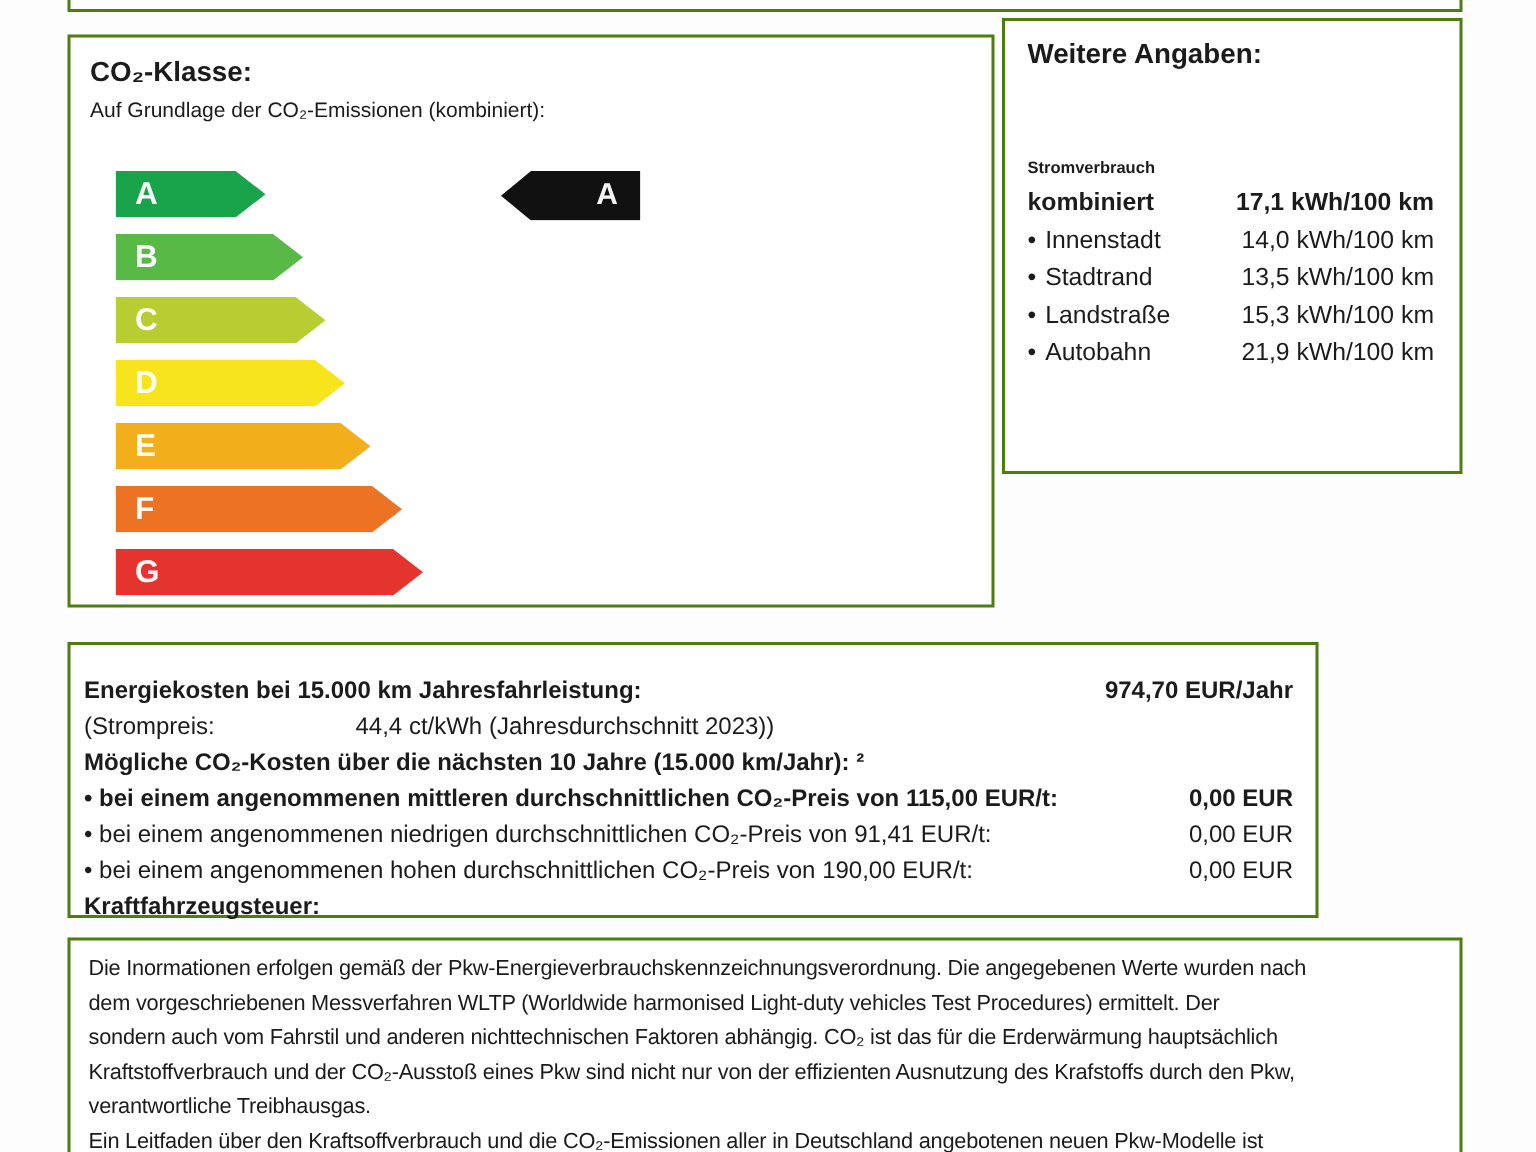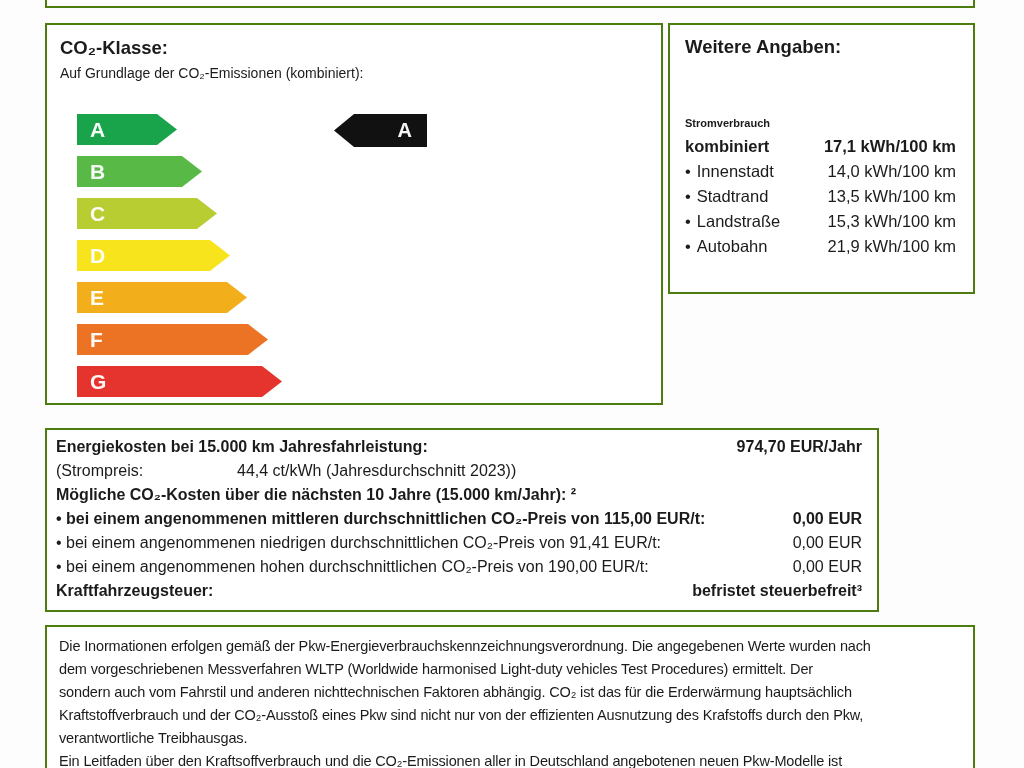--- a/index.html
+++ b/index.html
@@ -48,38 +48,38 @@
   }
   .rating-arrow {
     position: absolute; left: 287px; top: 89px;
     width: 93px; height: 33px;
     clip-path: polygon(100% 0, 20px 0, 0 50%, 20px 100%, 100% 100%);
     display: flex; align-items: center; justify-content: flex-end;
   }
   .rating-arrow .arrow-letter { padding-left: 0; padding-right: 15px; font-size: 20px; }
 
   
-  .details-box { left: 668px; top: 23px; width: 307px; height: 271px; }
+  .details-box { left: 668px; top: 12px; width: 307px; height: 304px; }
   .details-box .box-title {
     margin: 9px 0 0 15px;
     font-size: 18.5px; font-weight: bold; line-height: 25px;
   }
   .details-box .section-heading {
     margin: 53px 0 0 15px;
     font-size: 11px; font-weight: bold; line-height: 22px;
   }
   .d-rows { margin: 0 17px 0 15px; }
   .d-row { display: flex; justify-content: space-between; font-size: 16.5px; line-height: 25px; }
   .d-row .d-label { white-space: nowrap; }
   .d-row .d-value { white-space: nowrap; text-align: right; }
   .d-row.bold { font-weight: bold; }
   .d-bullet { display: inline-block; margin-right: 6px; }
 
   
-  .costs-box { left: 45px; top: 428px; width: 834px; height: 184px; padding: 5px 15px 0 9px; }
+  .costs-box { left: 45px; top: 428px; width: 834px; height: 184px; padding: 19px 15px 0 9px; }
   .c-row { display: flex; justify-content: space-between; font-size: 16px; line-height: 24px; }
   .c-row .c-label { white-space: nowrap; }
   .c-row .c-value { white-space: nowrap; text-align: right; }
   .c-row.bold { font-weight: bold; }
   .c-label-fixed { display: inline-block; width: 181px; }
 
   
   .footnote-box { left: 45px; top: 625px; width: 930px; height: 175px; padding: 8px 10px 0 12px; }
   .f-line { font-size: 14.5px; line-height: 23px; letter-spacing: -0.15px; white-space: nowrap; }
 </style>
@@ -166,21 +166,20 @@
     <div class="c-row">
       <span class="c-label">• bei einem angenommenen niedrigen durchschnittlichen CO₂-Preis von 91,41 EUR/t:</span>
       <span class="c-value">0,00 EUR</span>
     </div>
     <div class="c-row">
       <span class="c-label">• bei einem angenommenen hohen durchschnittlichen CO₂-Preis von 190,00 EUR/t:</span>
       <span class="c-value">0,00 EUR</span>
     </div>
     <div class="c-row bold">
       <span class="c-label">Kraftfahrzeugsteuer:</span>
-      <span class="c-value">befristet steuerbefreit³</span>
     </div>
   </div>
 
   <div class="box footnote-box">
     <div class="f-line">Die Inormationen erfolgen gemäß der Pkw-Energieverbrauchskennzeichnungsverordnung. Die angegebenen Werte wurden nach</div>
     <div class="f-line">dem vorgeschriebenen Messverfahren WLTP (Worldwide harmonised Light-duty vehicles Test Procedures) ermittelt. Der</div>
     <div class="f-line">sondern auch vom Fahrstil und anderen nichttechnischen Faktoren abhängig. CO₂ ist das für die Erderwärmung hauptsächlich</div>
     <div class="f-line">Kraftstoffverbrauch und der CO₂-Ausstoß eines Pkw sind nicht nur von der effizienten Ausnutzung des Krafstoffs durch den Pkw,</div>
     <div class="f-line">verantwortliche Treibhausgas.</div>
     <div class="f-line">Ein Leitfaden über den Kraftsoffverbrauch und die CO₂-Emissionen aller in Deutschland angebotenen neuen Pkw-Modelle ist</div>

